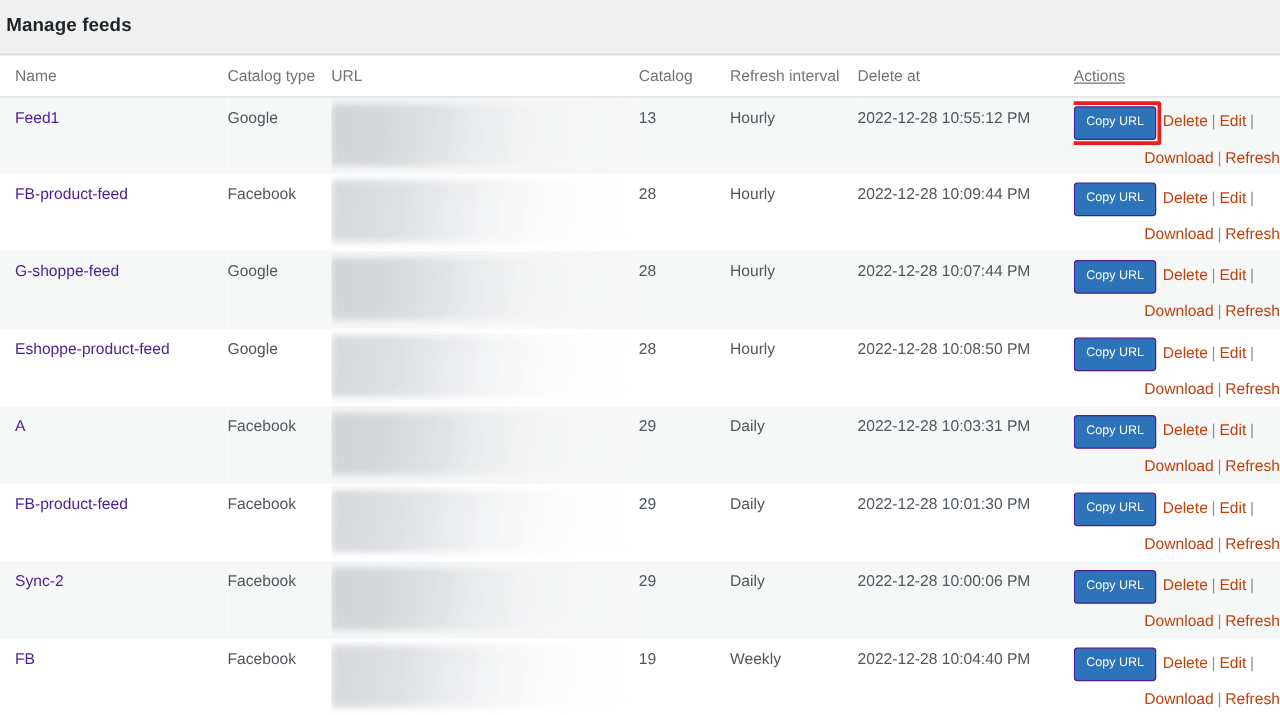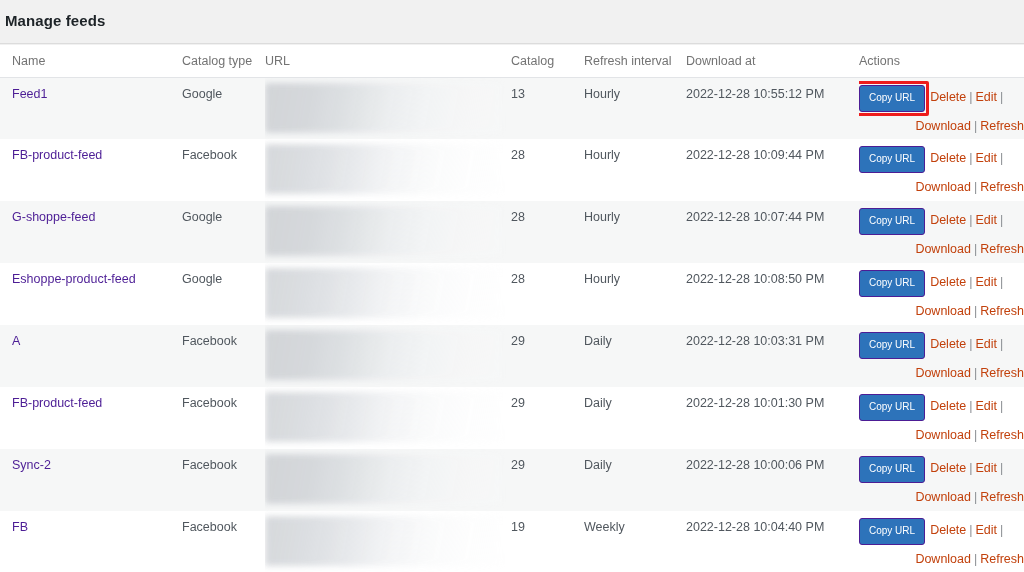--- a/index.html
+++ b/index.html
@@ -75,21 +75,21 @@
     text-align: left;
     vertical-align: middle;
     padding: 0 0 0 12px;
     white-space: nowrap;
   }
   thead th.h-catalog  { padding-left: 0; }
   thead th.h-url      { padding-left: 0; }
   thead th.h-products { padding-left: 0; }
   thead th.h-refresh  { padding-left: 0; }
   thead th.h-updated  { padding-left: 0; }
-  thead th.h-actions  { padding-left: 0; }
+  thead th.h-actions  { padding-left: 0; text-decoration: underline; }
 
   tbody tr { height: 62px; }
   tbody tr.odd  { background: #f6f7f7; }
   tbody tr.even { background: #ffffff; }
 
   tbody td {
     height: 62px;
     vertical-align: top;
     padding: 9px 0 0 12px;
     font-size: 12.5px;
@@ -223,21 +223,21 @@
           <col class="c-updated">
         <col class="c-actions">
       </colgroup>
       <thead>
         <tr>
           <th class="h-name">Name</th>
           <th class="h-catalog">Catalog type</th>
           <th class="h-url">URL</th>
           <th class="h-products">Catalog</th>
           <th class="h-refresh">Refresh interval</th>
-          <th class="h-updated">Download at</th>
+          <th class="h-updated">Delete at</th>
           <th class="h-actions">Actions</th>
         </tr>
       </thead>
       <tbody id="feeds-body">
           <tr class="odd">
             <td class="t-name">Feed1</td>
             <td class="t-catalog">Google</td>
             <td class="t-url">
               <div class="url-redact"></div>
             </td>

